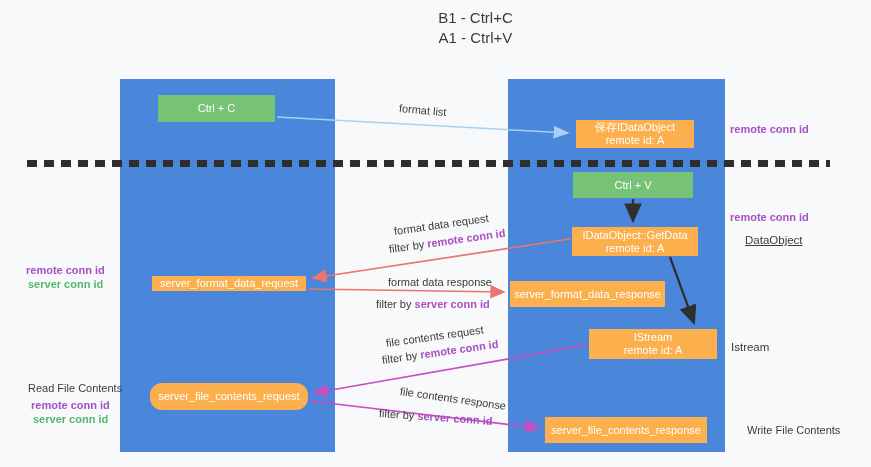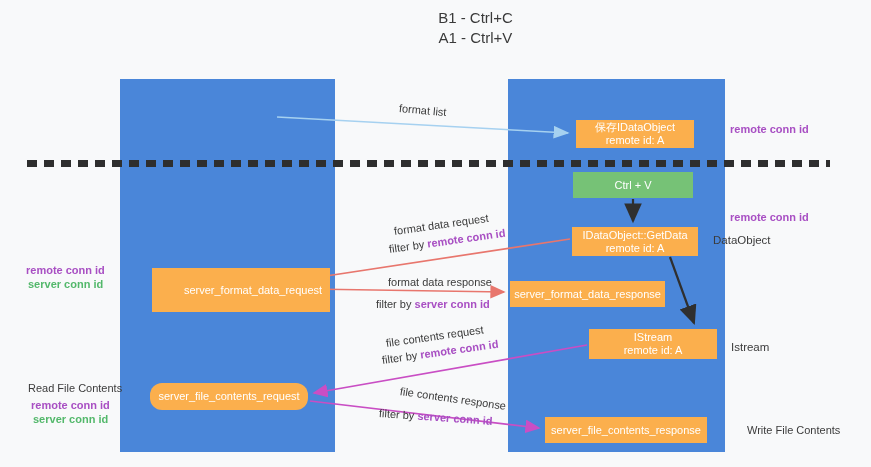--- a/index.html
+++ b/index.html
@@ -70,32 +70,35 @@
     </defs>
     <line x1="277" y1="117" x2="568" y2="133" style="stroke:var(--arrow_lightblue);stroke-width:1.6" marker-end="url(#m-blue)"></line>
     <line x1="633" y1="199" x2="633" y2="221" style="stroke:var(--arrow_black);stroke-width:2.2" marker-end="url(#m-black)"></line>
     <line x1="670" y1="257" x2="694" y2="323" style="stroke:var(--arrow_black);stroke-width:2.2" marker-end="url(#m-black)"></line>
     <line x1="570" y1="239" x2="313" y2="278" style="stroke:var(--arrow_red);stroke-width:1.7" marker-end="url(#m-red)"></line>
     <line x1="309" y1="289" x2="504" y2="292" style="stroke:var(--arrow_red);stroke-width:1.7" marker-end="url(#m-red)"></line>
     <line x1="587" y1="345" x2="314" y2="393" style="stroke:var(--arrow_magenta);stroke-width:1.7" marker-end="url(#m-magenta)"></line>
     <line x1="310" y1="401" x2="539" y2="428" style="stroke:var(--arrow_magenta);stroke-width:1.7" marker-end="url(#m-magenta)"></line>
   </svg>
 
+  <div class="box green" style="left:158px;top:95px;width:117px;height:27px;">
+    <span>Ctrl + C</span>
+  </div>
   <div class="box orange small" style="left:576px;top:120px;width:118px;height:28px;">
     <span>保存IDataObject</span>
     <span>remote id: A</span>
   </div>
   <div class="box green" style="left:573px;top:172px;width:120px;height:26px;">
     <span>Ctrl + V</span>
   </div>
   <div class="box orange small" style="left:572px;top:227px;width:126px;height:29px;">
     <span>IDataObject::GetData</span>
     <span>remote id: A</span>
   </div>
-  <div class="box orange small" style="left:152px;top:268px;width:154px;height:44px;padding-left:24px;">
+  <div class="box orange small" style="left:152px;top:276px;width:154px;height:15px;">
     <span>server_format_data_request</span>
   </div>
   <div class="box orange small" style="left:510px;top:281px;width:155px;height:26px;">
     <span>server_format_data_response</span>
   </div>
   <div class="box orange small" style="left:589px;top:329px;width:128px;height:30px;">
     <span>IStream</span>
     <span>remote id: A</span>
   </div>
   <div class="box orange small" style="left:150px;top:383px;width:158px;height:27px;border-radius:12px;">
@@ -126,21 +129,21 @@
   </div>
 
   <div class="lbl rot-p8" style="left:400px;top:385px;">file contents response</div>
   <div class="lbl rot-p4" style="left:379px;top:407px;">
     <span>filter by</span>
     <span class="purple">server conn id</span>
   </div>
 
   <div class="lbl purple" style="left:730px;top:123px;">remote conn id</div>
   <div class="lbl purple" style="left:730px;top:211px;">remote conn id</div>
-  <div class="lbl" style="left:713px;top:234px;font-size:11.5px;">DataObject</div>
+  <div class="lbl" style="left:745px;top:234px;font-size:11.5px;text-decoration:underline;">DataObject</div>
   <div class="lbl" style="left:731px;top:341px;font-size:11.5px;">Istream</div>
   <div class="lbl" style="left:721px;top:424px;margin-left:26px;">Write File Contents</div>
 
   <div class="lbl purple" style="left:26px;top:264px;">remote conn id</div>
   <div class="lbl greenlbl" style="left:28px;top:278px;">server conn id</div>
   <div class="lbl" style="left:28px;top:382px;">Read File Contents</div>
   <div class="lbl purple" style="left:31px;top:399px;">remote conn id</div>
   <div class="lbl greenlbl" style="left:33px;top:413px;">server conn id</div>
 
 </div>

